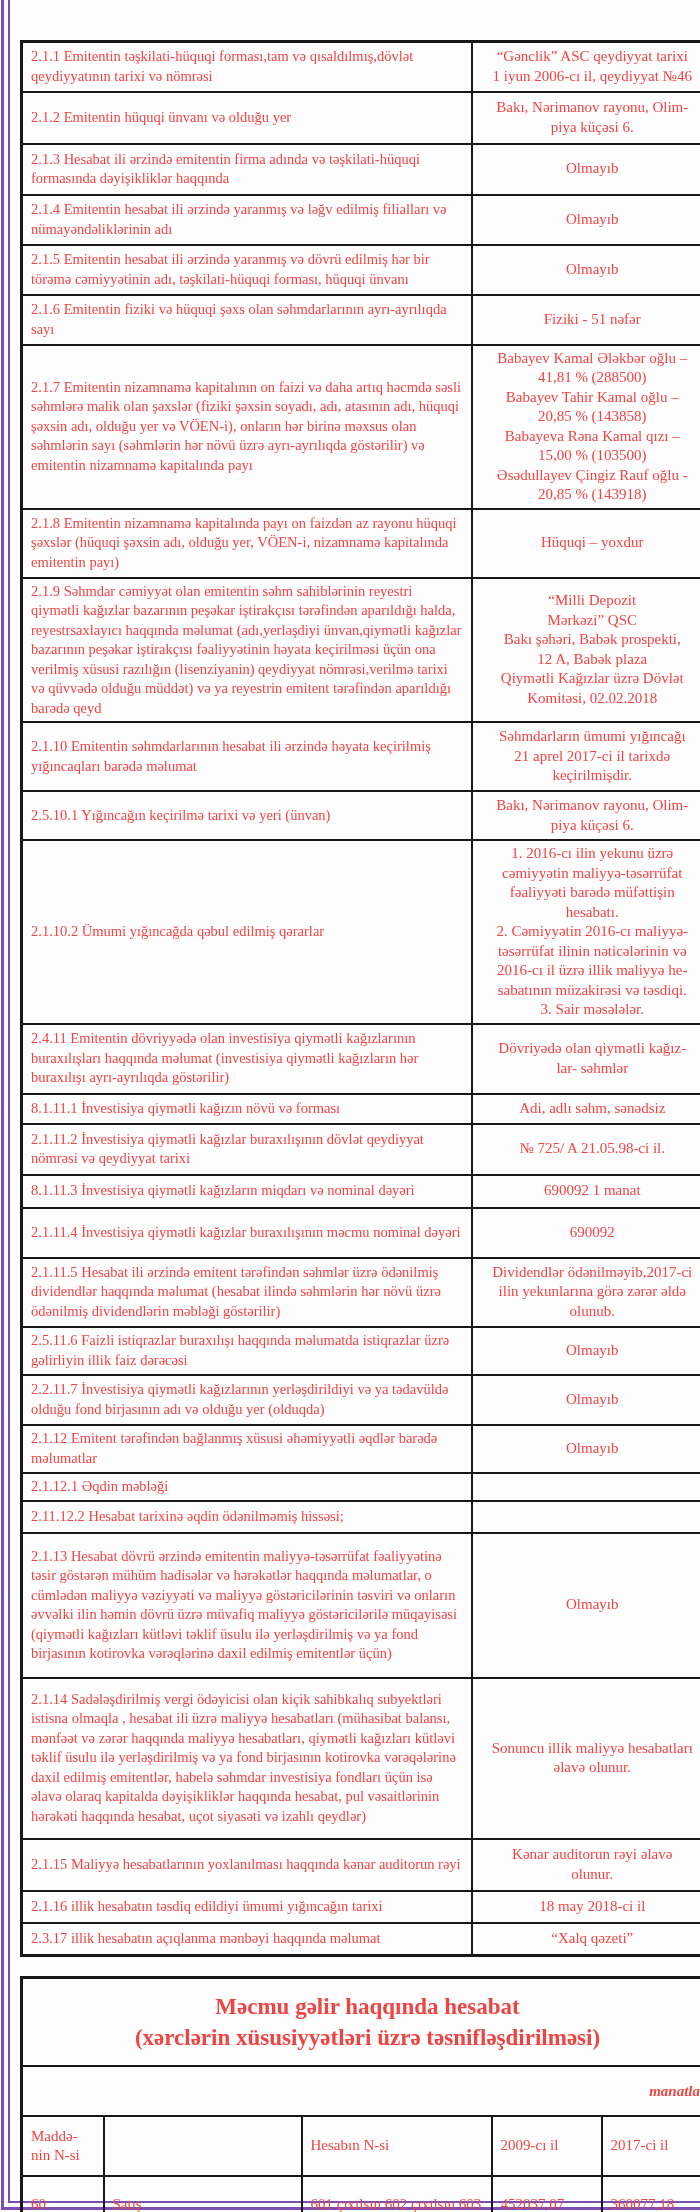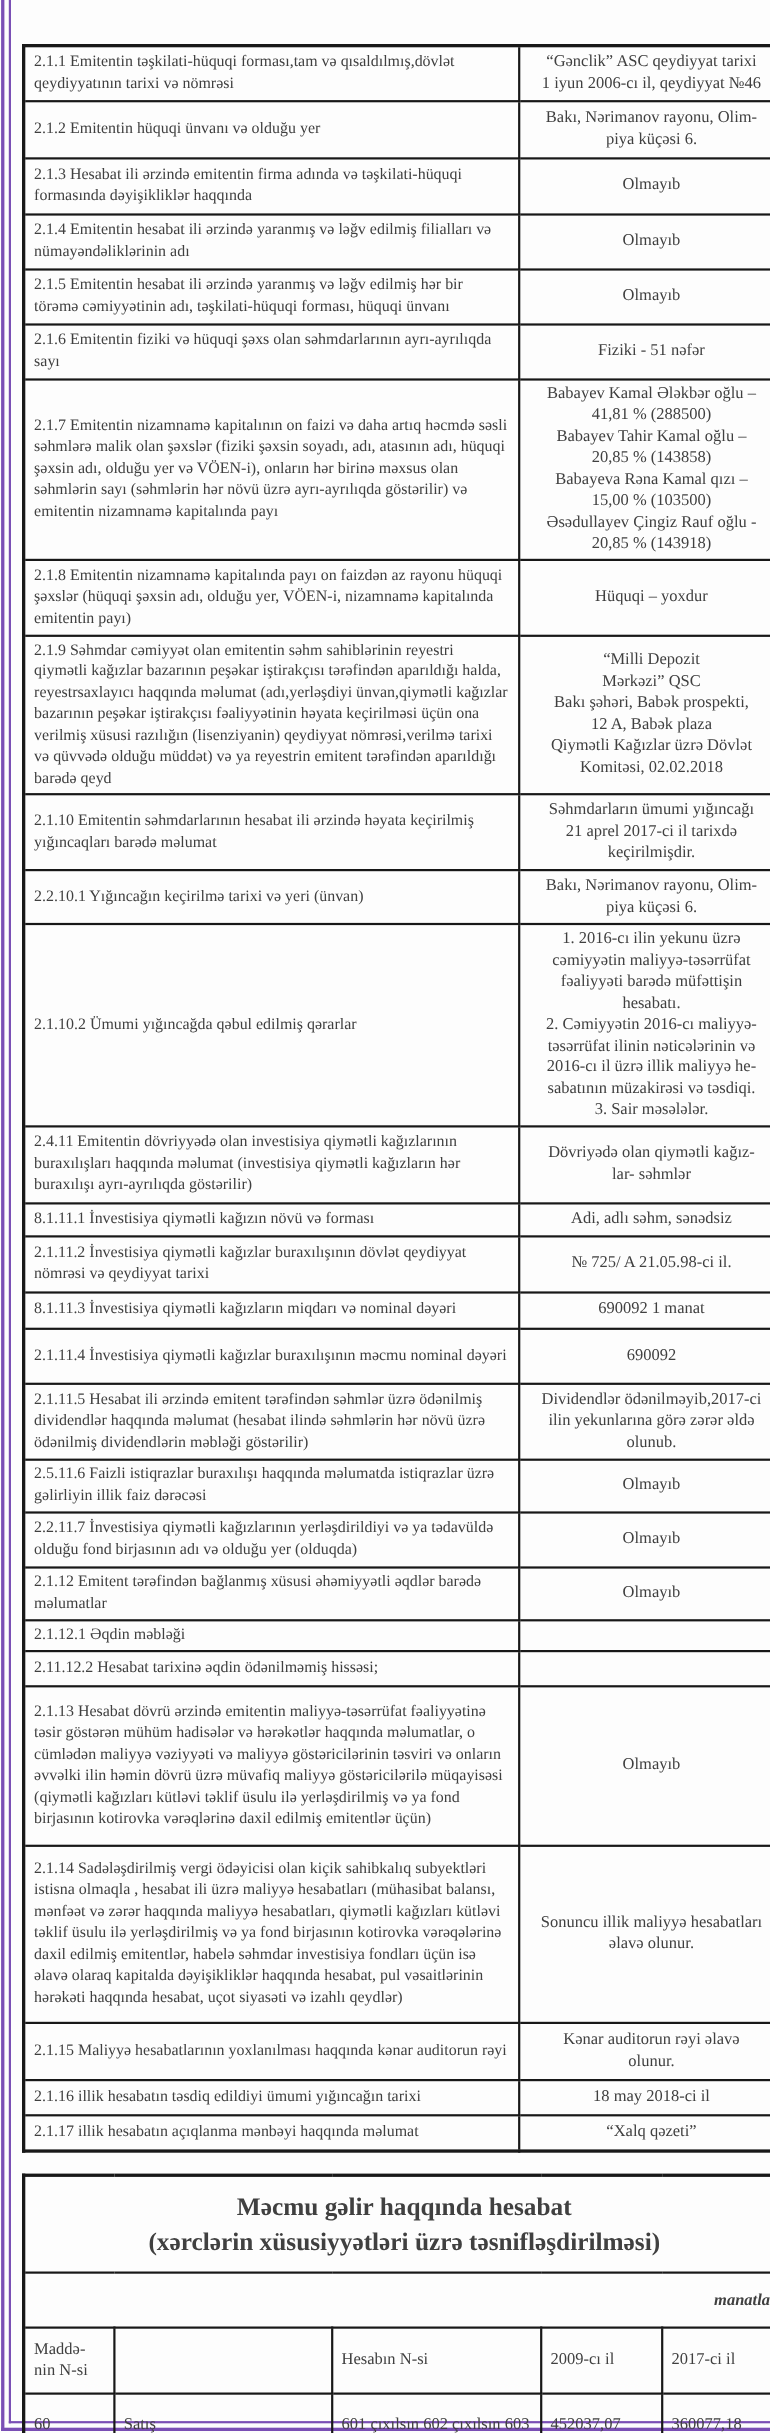--- a/index.html
+++ b/index.html
@@ -1,18 +1,18 @@
 <!DOCTYPE html>
 <html><head>
 <meta charset="utf-8">
 <style>
   html,body { margin:0; padding:0; background:#ffffff; }
   #page {
     position:relative; width:700px; height:2212px; overflow:hidden;
-    background:#fdfdfd; color:#404040;
+    background:#fdfdfd; color:#ef4444;
     font-family:"Liberation Serif","DejaVu Serif",serif;
   }
   
   .pb { position:absolute; background:#7a4fb5; }
   .pb-left-outer  { left:1px;  top:0; width:3px; height:2210px; }
   .pb-left-inner  { left:8px;  top:0; width:2px; height:2203px; }
   .pb-bottom-outer{ left:1px;  top:2207px; width:699px; height:3px; }
   .pb-bottom-inner{ left:8px;  top:2201px; width:692px; height:2px; }
 
   #content { position:absolute; left:20px; top:40px; width:692px; }
@@ -64,21 +64,21 @@
           </tr>
       <tr style="height:51px">
             <td class="lbl">2.1.3 Hesabat ili ərzində emitentin firma adında və təşkilati-hüquqi formasında dəyişikliklər haqqında</td>
             <td class="val">Olmayıb</td>
           </tr>
       <tr style="height:50px">
             <td class="lbl">2.1.4 Emitentin hesabat ili ərzində yaranmış və ləğv edilmiş filialları və nümayəndəliklərinin adı</td>
             <td class="val">Olmayıb</td>
           </tr>
       <tr style="height:50px">
-            <td class="lbl">2.1.5 Emitentin hesabat ili ərzində yaranmış və ləğv edilmiş hər bir törəmə cəmiyyətinin adı, təşkilati-hüquqi forması, hüquqi ünvanı</td>
+            <td class="lbl">2.1.5 Emitentin hesabat ili ərzində yaranmış və dövrü edilmiş hər bir törəmə cəmiyyətinin adı, təşkilati-hüquqi forması, hüquqi ünvanı</td>
             <td class="val">Olmayıb</td>
           </tr>
       <tr style="height:50px">
             <td class="lbl">2.1.6 Emitentin fiziki və hüquqi şəxs olan səhmdarlarının ayrı-ayrılıqda sayı</td>
             <td class="val">Fiziki - 51 nəfər</td>
           </tr>
       <tr style="height:155px">
             <td class="lbl">2.1.7 Emitentin nizamnamə kapitalının on faizi və daha artıq həcmdə səsli səhmlərə malik olan şəxslər (fiziki şəxsin soyadı, adı, atasının adı, hüquqi şəxsin adı, olduğu yer və VÖEN-i), onların hər birinə məxsus olan səhmlərin sayı (səhmlərin hər növü üzrə ayrı-ayrılıqda göstərilir) və emitentin nizamnamə kapitalında payı</td>
             <td class="val">Babayev Kamal Ələkbər oğlu –
 41,81 % (288500)
@@ -102,21 +102,21 @@
 Qiymətli Kağızlar üzrə Dövlət
 Komitəsi, 02.02.2018</td>
           </tr>
       <tr style="height:69px">
             <td class="lbl">2.1.10 Emitentin səhmdarlarının hesabat ili ərzində həyata keçirilmiş yığıncaqları barədə məlumat</td>
             <td class="val">Səhmdarların ümumi yığıncağı
 21 aprel 2017-ci il tarixdə
 keçirilmişdir.</td>
           </tr>
       <tr style="height:49px">
-            <td class="lbl">2.2.10.1 Yığıncağın keçirilmə tarixi və yeri (ünvan)</td>
+            <td class="lbl">2.5.10.1 Yığıncağın keçirilmə tarixi və yeri (ünvan)</td>
             <td class="val">Bakı, Nərimanov rayonu, Olim-
 piya küçəsi 6.</td>
           </tr>
       <tr style="height:177px">
             <td class="lbl">2.1.10.2 Ümumi yığıncağda qəbul edilmiş qərarlar</td>
             <td class="val">1. 2016-cı ilin yekunu üzrə
 cəmiyyətin maliyyə-təsərrüfat
 fəaliyyəti barədə müfəttişin
 hesabatı.
 2. Cəmiyyətin 2016-cı maliyyə-
@@ -184,21 +184,21 @@
       <tr style="height:52px">
             <td class="lbl">2.1.15 Maliyyə hesabatlarının yoxlanılması haqqında kənar auditorun rəyi</td>
             <td class="val">Kənar auditorun rəyi əlavə
 olunur.</td>
           </tr>
       <tr style="height:32px">
             <td class="lbl">2.1.16 illik hesabatın təsdiq edildiyi ümumi yığıncağın tarixi</td>
             <td class="val">18 may 2018-ci il</td>
           </tr>
       <tr style="height:33px">
-            <td class="lbl">2.1.17 illik hesabatın açıqlanma mənbəyi haqqında məlumat</td>
+            <td class="lbl">2.3.17 illik hesabatın açıqlanma mənbəyi haqqında məlumat</td>
             <td class="val">“Xalq qəzeti”</td>
           </tr>
     </tbody>
       </table>
 
     <table class="t2">
       <colgroup>
           <col class="c1">
           <col class="c2">
           <col class="c3">

